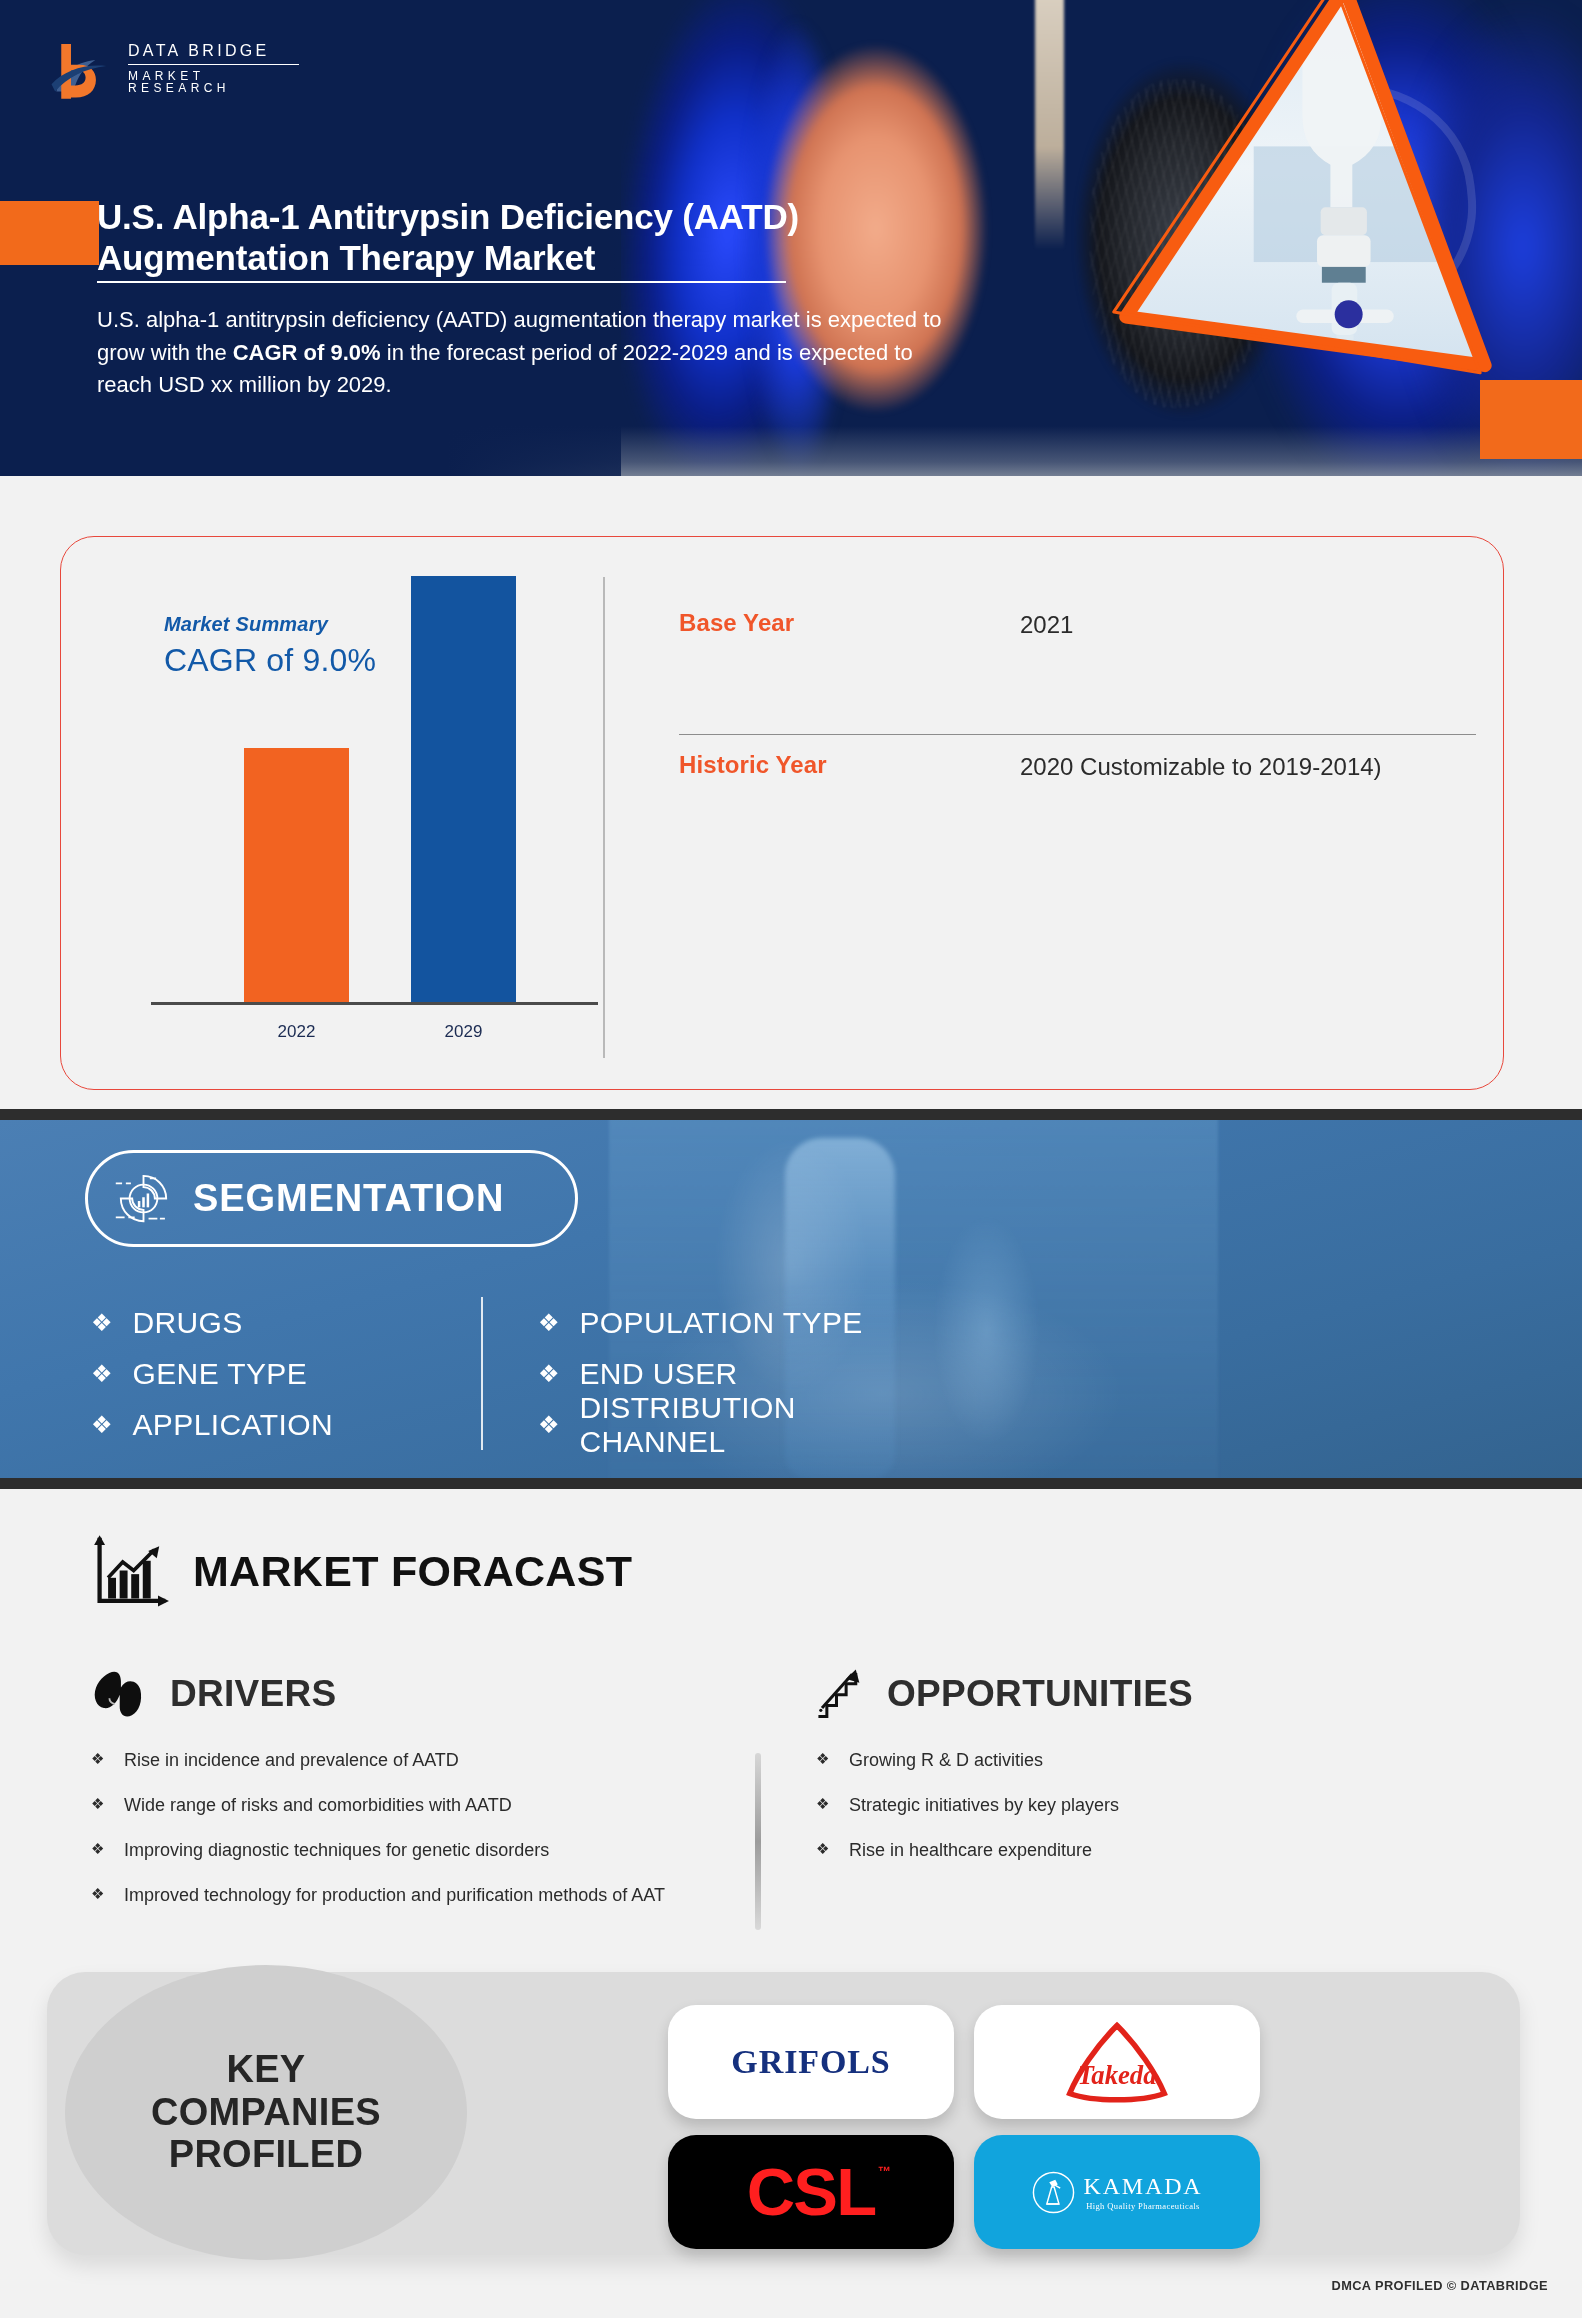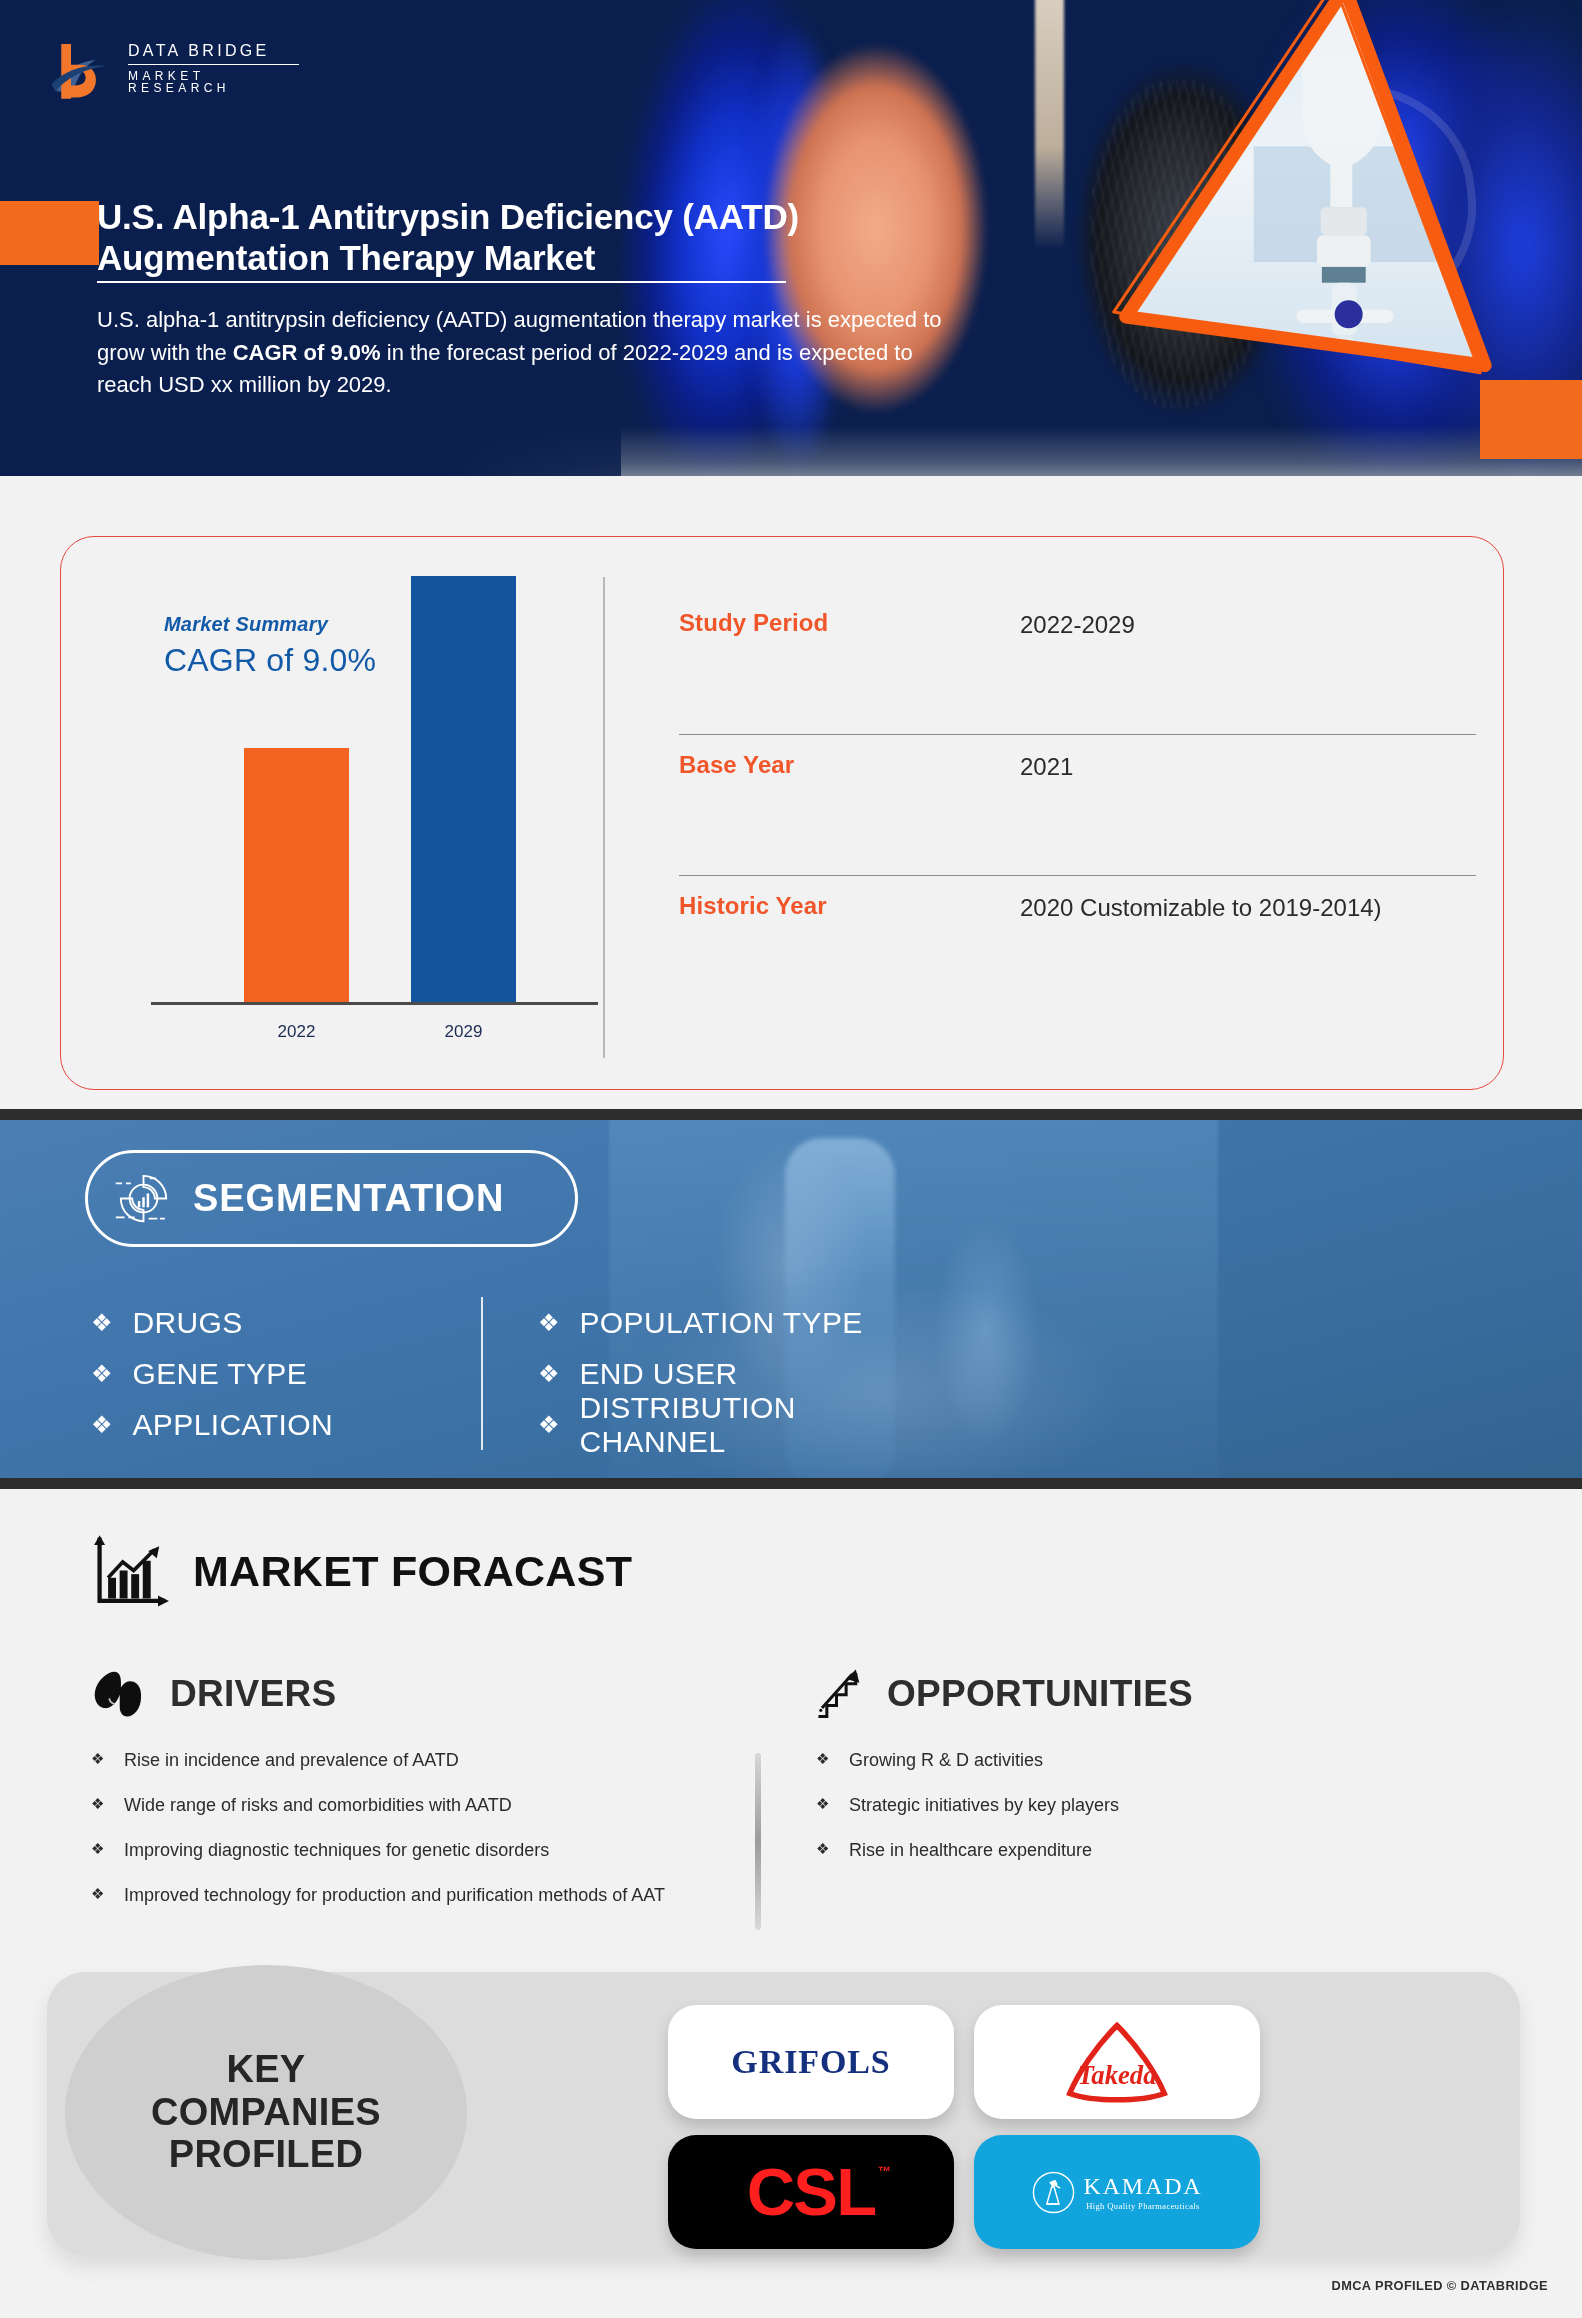--- a/index.html
+++ b/index.html
@@ -323,24 +323,20 @@
       <div class="bar b2022"></div>
       <div class="bar b2029"></div>
       <div class="tick t2022">2022</div>
       <div class="tick t2029">2029</div>
     </div>
   </div>
 
   <div class="card-divider"></div>
 
   <div class="facts">
-    <div class="fact-row">
-      <div class="fact-label">Study Period</div>
-      <div class="fact-value">2022-2029</div>
-    </div>
     <div class="fact-row">
       <div class="fact-label">Base Year</div>
       <div class="fact-value">2021</div>
     </div>
     <div class="fact-row">
       <div class="fact-label">Historic Year</div>
       <div class="fact-value">2020 Customizable to 2019-2014)</div>
     </div>
   </div>
 </div>

